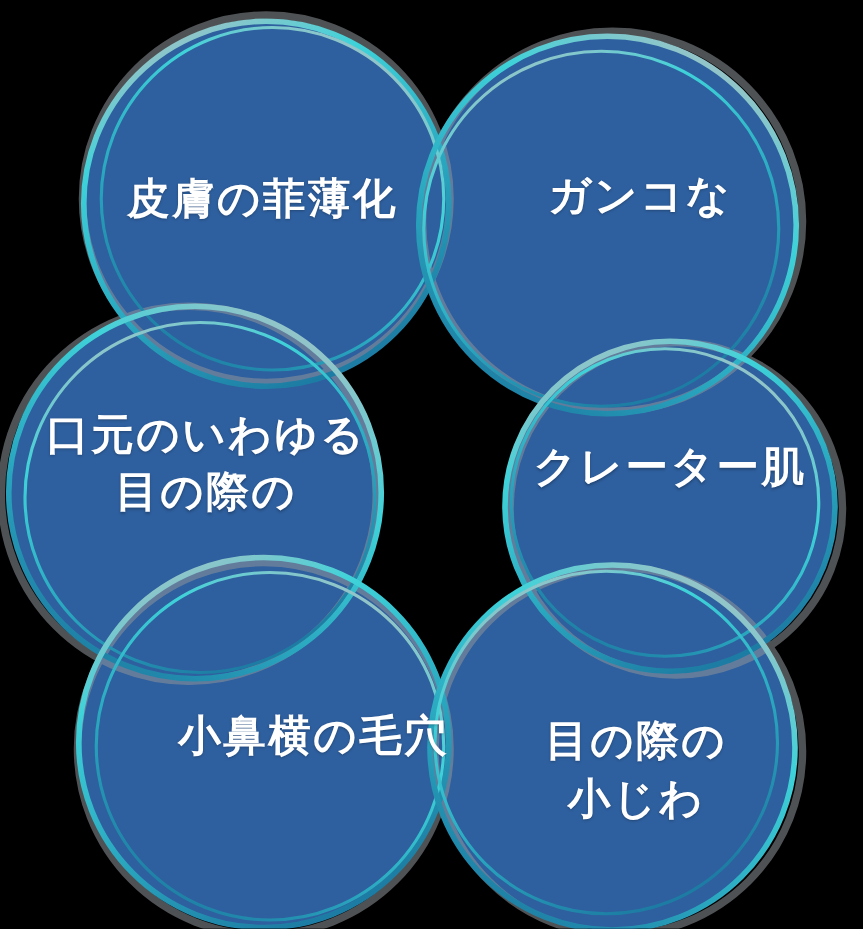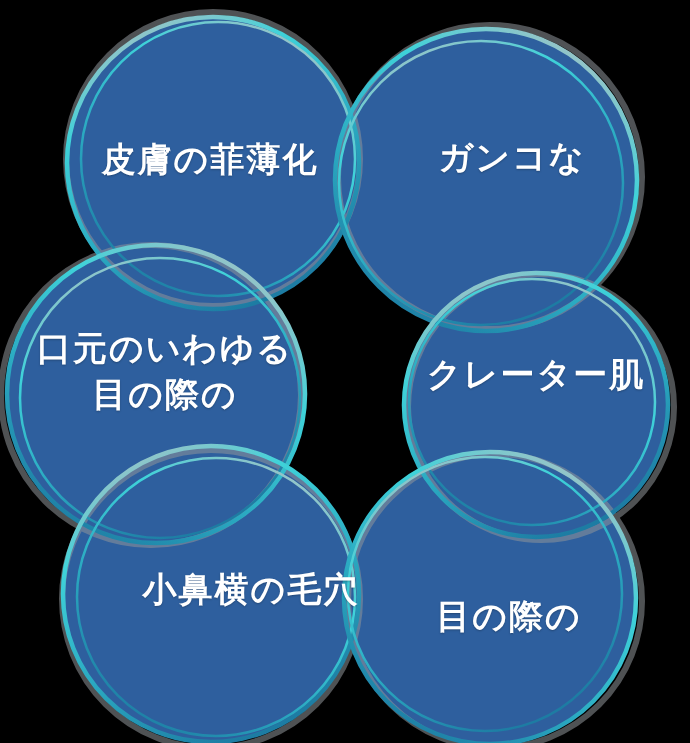--- a/index.html
+++ b/index.html
@@ -119,15 +119,16 @@
   <div class="circle-label" style="left:536px; top:375px;">
     <span class="line">クレーター肌</span>
   </div>
 
   <div class="circle-label" style="left:210px; top:590px;margin-left:41px;">
     <span class="line">小鼻横の毛穴</span>
   </div>
 
   <div class="circle-label" style="left:509px; top:588px;margin-top:29px;">
     <span class="line">目の際の</span>
+    <span class="line">小じわ</span>
   </div>
 
 </div>
 
 </body></html>

